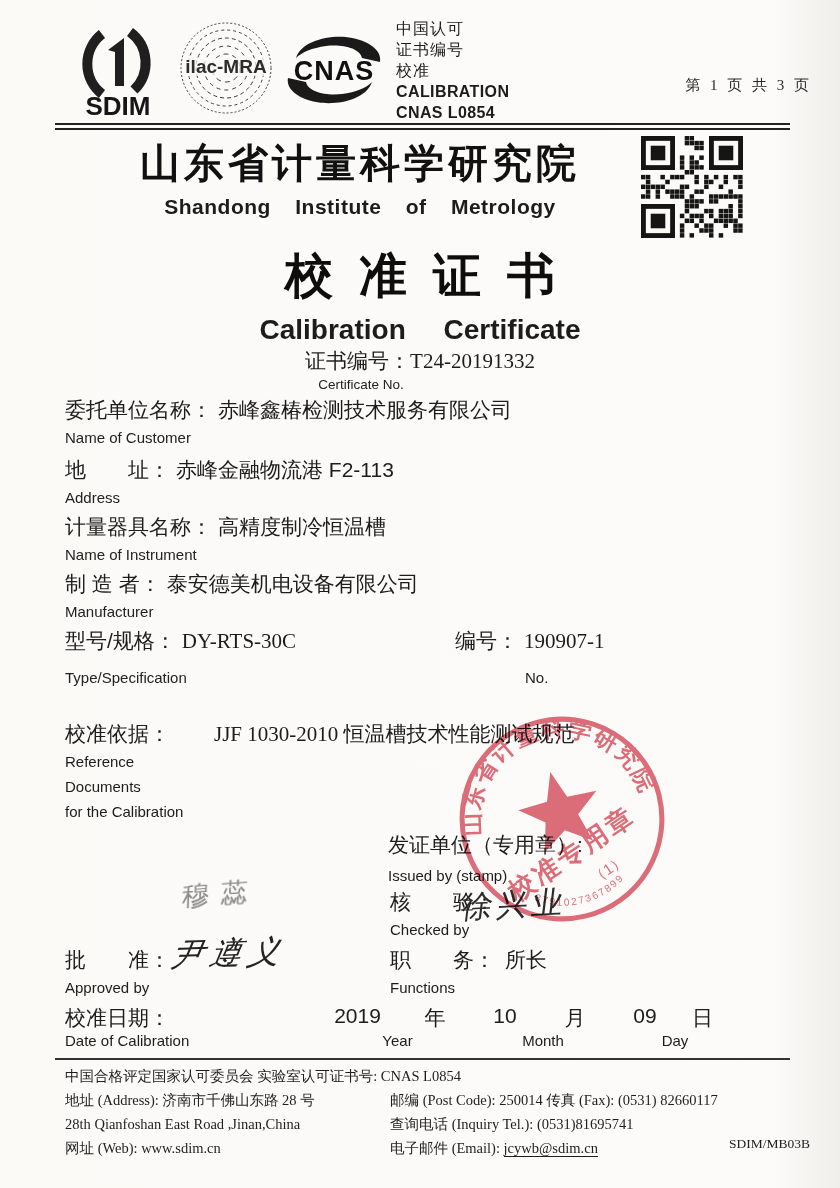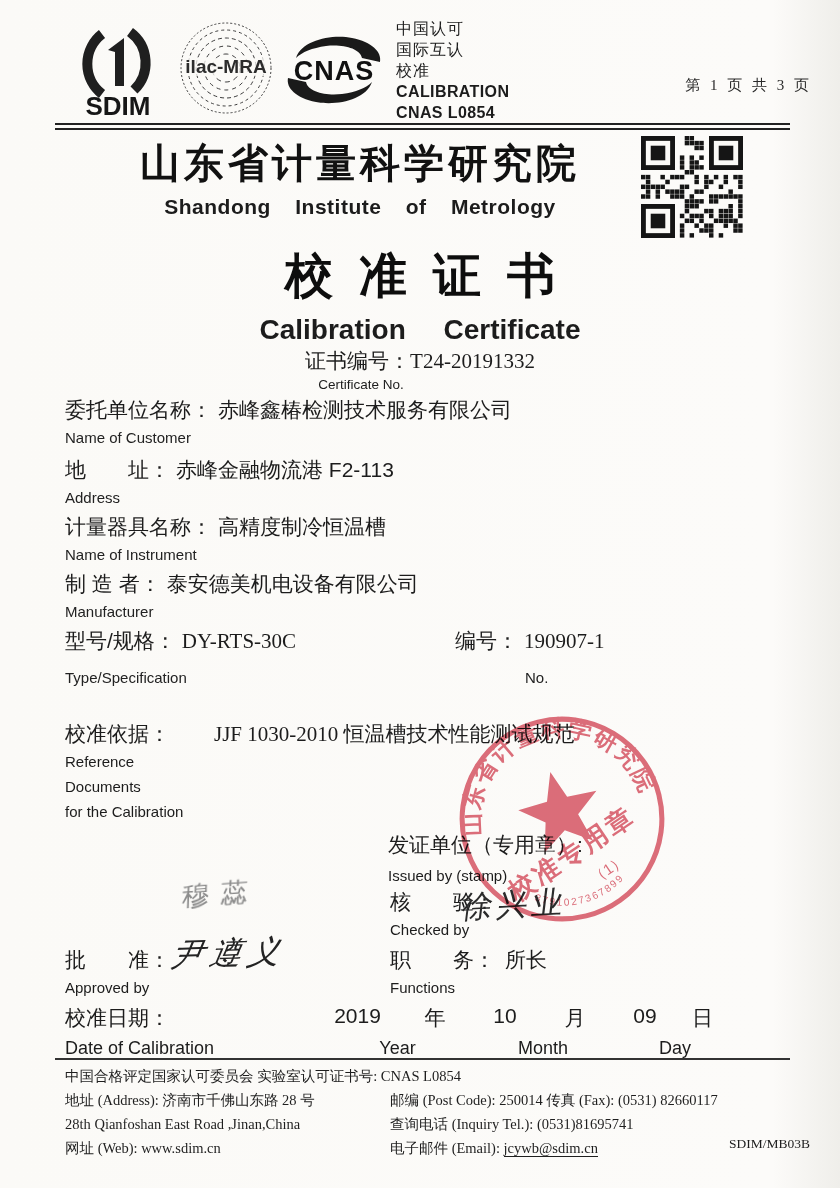--- a/index.html
+++ b/index.html
@@ -53,21 +53,21 @@
   .signature { position:absolute; white-space:nowrap; }
   .sig-calibrated { left:182px; top:876px; font-size:27px; color:#8c8c8c; letter-spacing:12px; transform:rotate(-4deg) skewX(-6deg); filter:blur(.4px); }
   .sig-checked { left:462px; top:884px; font-size:31px; color:#2b2b2b; letter-spacing:4px; transform:rotate(-3deg) skewX(-10deg); }
   .sig-approved { left:172px; top:932px; font-size:32px; color:#232323; letter-spacing:6px; transform:rotate(-2deg) skewX(-12deg); font-style:italic; }
   .functions-value { position:absolute; left:505px; top:946px; font-size:21px; }
   
   .date-grid { position:absolute; left:65px; top:1004px; display:grid; grid-template-columns:250px 85px 70px 70px 70px 70px 45px; }
   .date-grid .cell { font-size:21px; text-align:center; }
   .date-grid .c1 { text-align:left; }
   .date-grid .num { font-family:Liberation Sans, sans-serif; }
-  .date-grid .sub { font-size:18px; text-align:center; margin-top:6px; }
+  .date-grid .sub { font-size:15px; text-align:center; }
   .date-grid .sub.c1 { text-align:left; }
   
   .stamp { position:absolute; left:449px; top:706px; width:226px; height:226px; transform:rotate(-14deg); mix-blend-mode:multiply; opacity:.85; pointer-events:none; }
   
   .rule-footer { position:absolute; top:1058px; left:55px; right:50px; border-top:2px solid #333; }
   .footer { position:absolute; left:65px; right:50px; top:1064px; font-family:"Liberation Serif", serif; font-size:14.5px; color:#1e1e1e; }
   .footer .row { display:flex; line-height:24px; }
   .footer .lcol { width:325px; }
   .footer .email-u { border-bottom:1px solid #1e1e1e; }
   .doc-code { position:absolute; right:30px; top:1136px; font-family:"Liberation Serif", serif; font-size:13.5px;margin-left:16px; }
@@ -103,21 +103,21 @@
     </div>
     <div class="logo logo-cnas">
       <svg width="104" height="76" viewBox="0 0 104 76">
         <path d="M14,26 C20,8 50,2 70,6 C90,10 100,20 98,30 L80,26 C78,16 60,12 44,14 C30,16 20,20 14,26 Z" fill="#1a1a1a"></path>
         <path d="M90,50 C84,68 54,74 34,70 C14,66 4,56 6,46 L24,50 C26,60 44,64 60,62 C74,60 84,56 90,50 Z" fill="#1a1a1a"></path>
         <text x="52" y="48" text-anchor="middle" font-size="27" font-weight="bold" fill="#111" font-family="Liberation Sans, sans-serif" letter-spacing="1">CNAS</text>
       </svg>
     </div>
     <div class="accred">
       <div class="cn">中国认可</div>
-      <div class="cn">国际互认</div>
+      <div class="cn">证书编号</div>
       <div class="cn">校准</div>
       <div class="en">CALIBRATION</div>
       <div class="en">CNAS L0854</div>
     </div>
   </div>
   <div class="page-indicator">第 1 页 共 3 页</div>
   <div class="rule-double"></div>
 
   <div class="institute">
     <div class="cn">山东省计量科学研究院</div>

